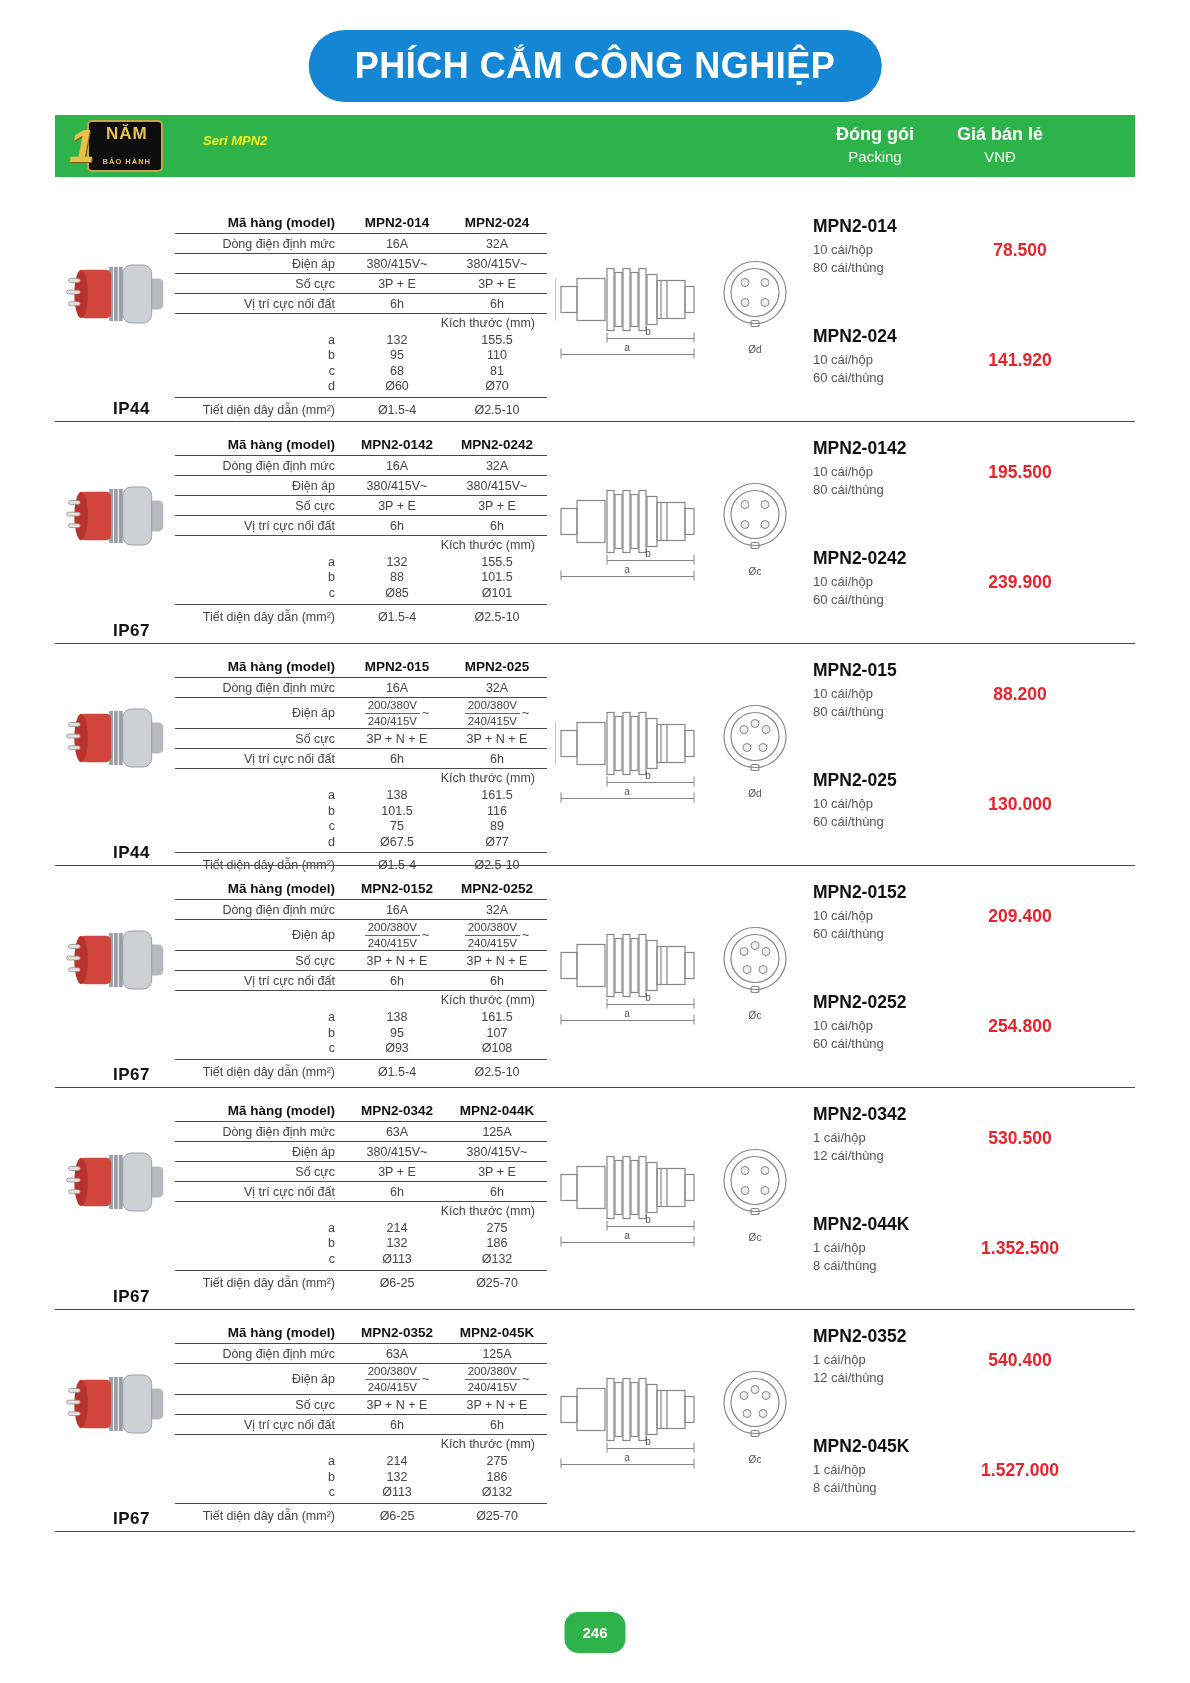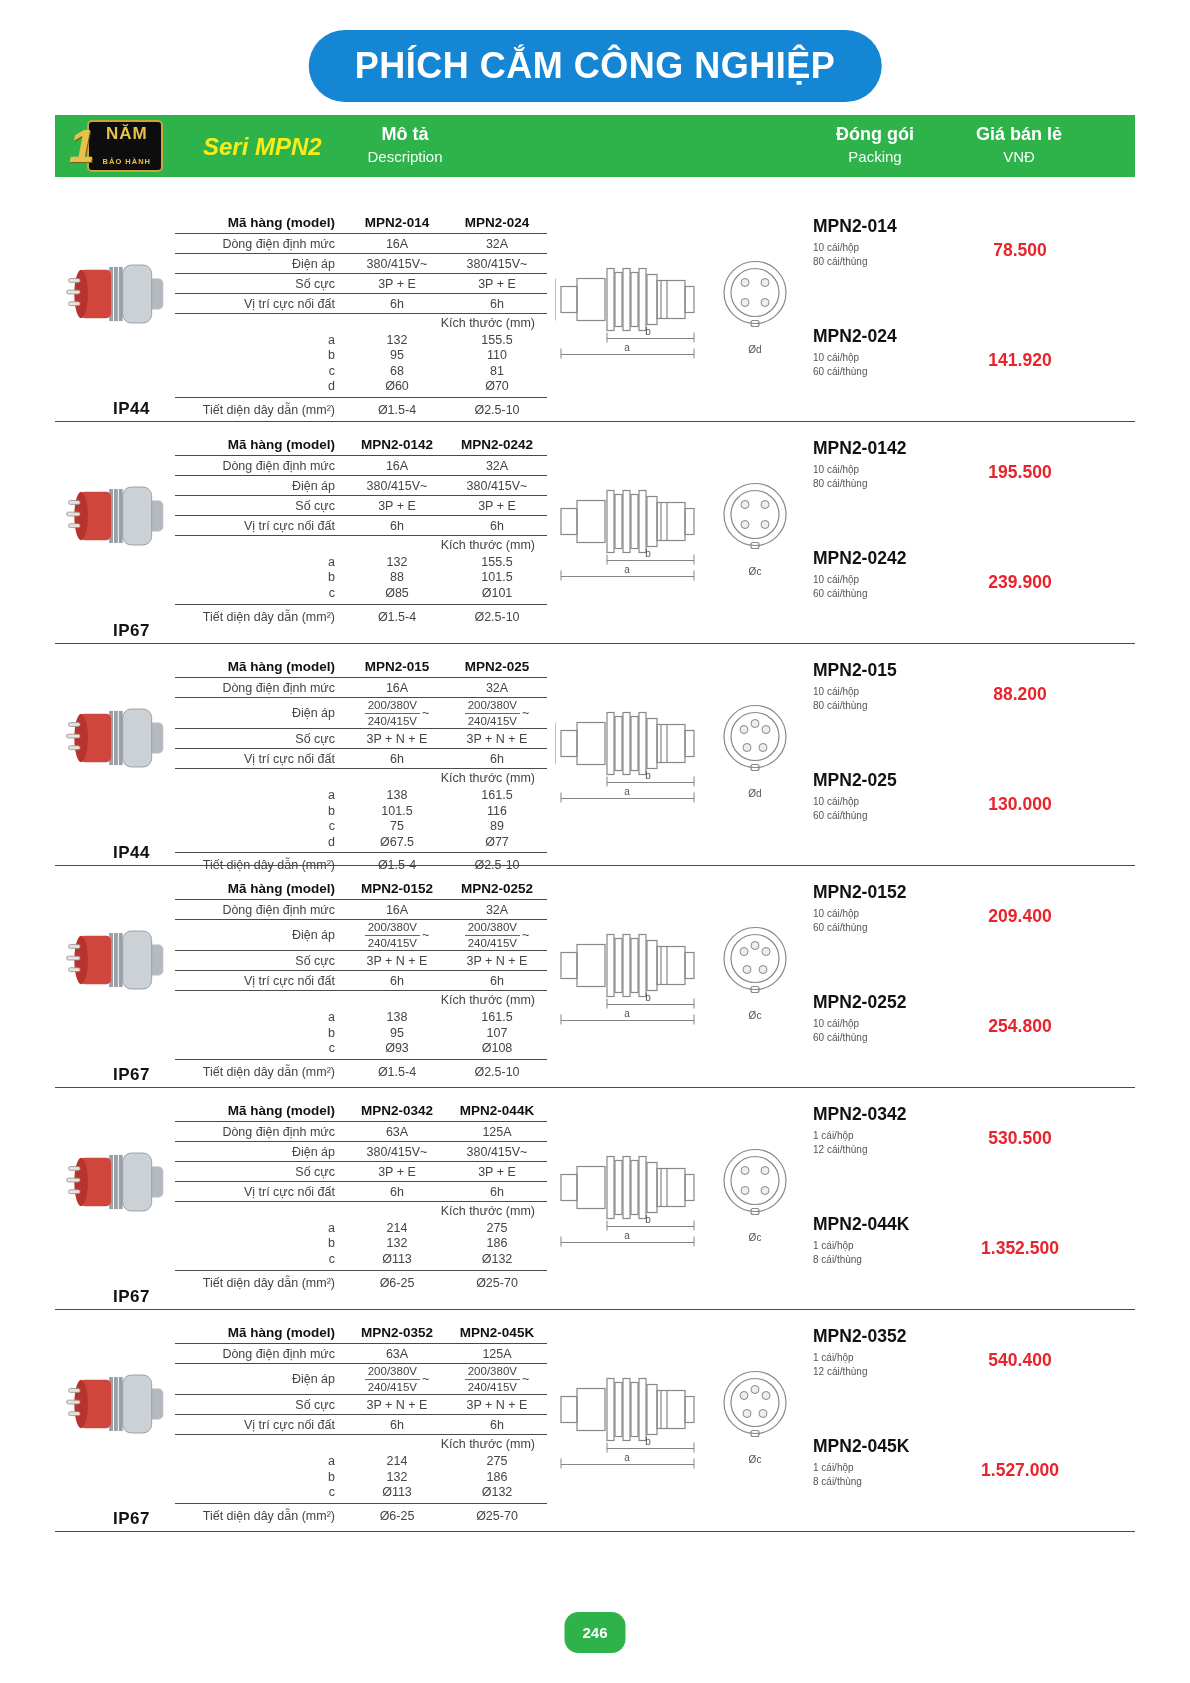--- a/index.html
+++ b/index.html
@@ -31,28 +31,28 @@
     text-shadow:1px 1px 0 #7a5c12; z-index:2; margin-right:-8px;
   }
   .badge-box{
     background:#0d0d0d; border:2px solid #caa53d; border-radius:5px;
     padding:3px 10px 4px 14px; text-align:center; line-height:1;
   }
   .badge-line1{color:#e6c14c; font-weight:800; font-size:17px; letter-spacing:1px;}
   .badge-line2{color:#e6c14c; font-weight:700; font-size:7.5px; letter-spacing:1px; margin-top:16px;text-align:center;}
   .series{
     position:absolute; left:148px; top:18px; color:var(--yellow);
-    font-weight:800; font-style:italic; font-size:24px; white-space:nowrap;text-align:right;
+    font-weight:800; font-style:italic; font-size:13px; white-space:nowrap;text-align:right;
   }
   .hcol{position:absolute; text-align:center; color:#fff; top:9px;}
   .hcol .vi{font-weight:700; font-size:18px;}
   .hcol .en{font-size:15px; margin-top:3px; opacity:.96;}
   .hdr-desc{left:240px; width:220px;}
   .hdr-pack{left:735px; width:170px;}
-  .hdr-price{left:884px; width:160px;}
+  .hdr-price{left:865px; width:160px;}
   
   .sections{position:absolute; top:200px; left:55px; width:1080px;}
   .product{position:relative; height:222px; border-bottom:1.5px solid var(--line);}
   .photo-col{position:absolute; left:0; top:0; width:118px; height:100%;}
   .plug-photo{position:absolute; left:0; top:48px; width:116px; height:92px;}
   .ip{position:absolute; left:58px; bottom:2px; font-weight:800; font-size:17px; color:var(--dark); letter-spacing:.5px;}
   
   .spec{position:absolute; left:120px; top:12px; width:372px; font-size:12.5px; color:var(--txt);}
   .srow{display:flex; align-items:center; min-height:20px; border-bottom:1px solid var(--line); padding:1px 0;}
   .srow .lbl{width:172px; text-align:right; padding-right:12px; flex:0 0 172px;}
@@ -70,21 +70,21 @@
   .stack .top{display:block; border-bottom:1px solid #666; padding:0 3px 1px;}
   .stack .bot{display:block; padding-top:1px;}
   .tilde{vertical-align:middle; margin-left:2px;}
   
   .drawing{position:absolute; left:500px; top:28px; width:250px; height:165px;}
   .drawing svg{width:100%; height:100%;}
   
   .pack-block{position:absolute; left:758px; width:160px;}
   .pack-1{top:16px;} .pack-2{top:126px;}
   .pk-model{font-weight:800; font-size:17.5px; color:var(--dark); margin-bottom:4px; white-space:nowrap;}
-  .pk-line{font-size:10px; color:#555; line-height:1.4; white-space:nowrap;}
+  .pk-line{font-size:13px; color:#555; line-height:1.4; white-space:nowrap;}
   .price{position:absolute; left:900px; width:130px; text-align:center;
          font-weight:800; font-size:17.5px; color:var(--red); white-space:nowrap;}
   .price-1{top:40px;} .price-2{top:150px;}
   
   .page-pill{
     position:absolute; top:1612px; left:50%; transform:translateX(-50%);
     background:var(--green); color:#fff; font-weight:700; font-size:15px;
     padding:12px 18px; border-radius:14px;
   }
 </style>
@@ -95,24 +95,20 @@
 
 <div class="header-bar">
   <div class="badge">
     <span class="badge-num">1</span>
     <span class="badge-box">
       <div class="badge-line1">NĂM</div>
       <div class="badge-line2">BẢO HÀNH</div>
     </span>
   </div>
   <div class="series">Seri MPN2</div>
-  <div class="hcol hdr-desc">
-    <div class="vi">Mô tả</div>
-    <div class="en">Description</div>
-  </div>
   <div class="hcol hdr-pack">
     <div class="vi">Đóng gói</div>
     <div class="en">Packing</div>
   </div>
   <div class="hcol hdr-price">
     <div class="vi">Giá bán lẻ</div>
     <div class="en">VNĐ</div>
   </div>
 </div>
 

